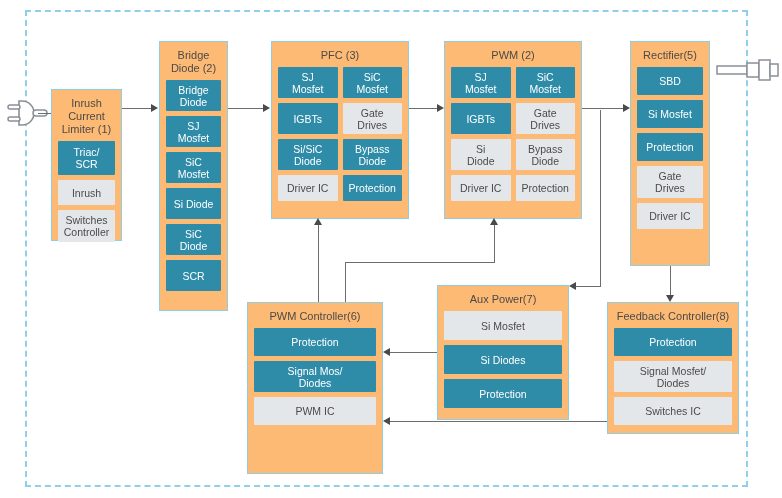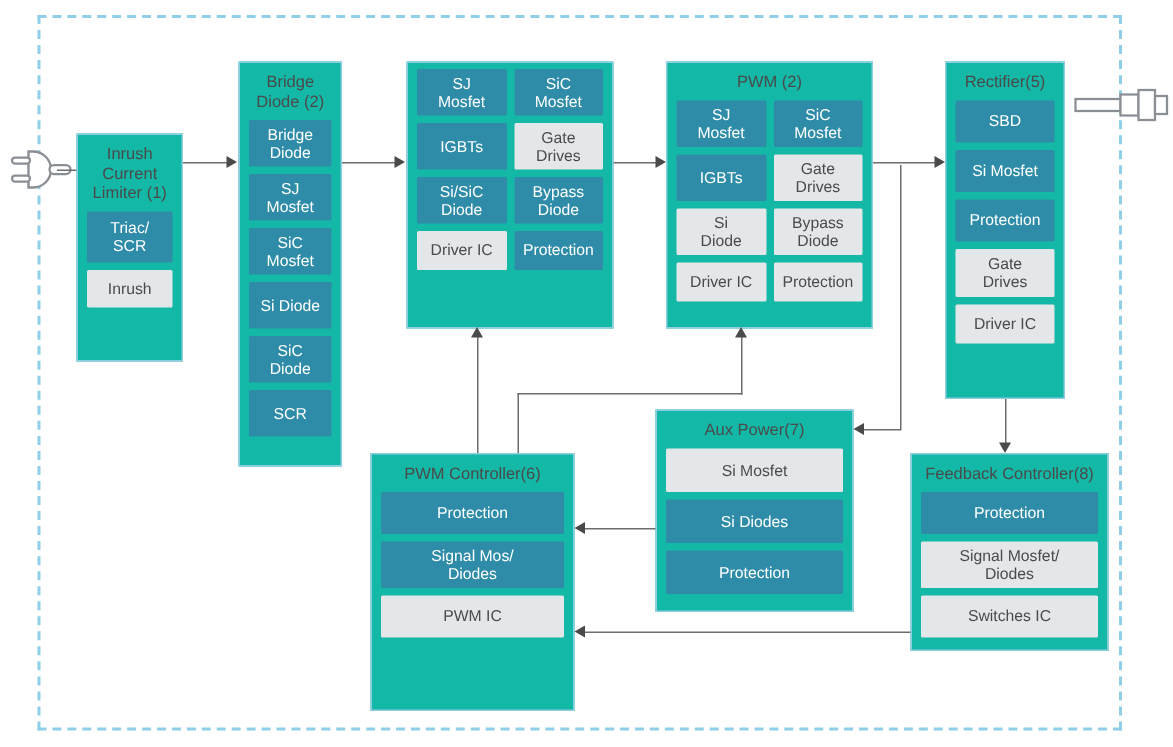--- a/index.html
+++ b/index.html
@@ -11,21 +11,21 @@
 
   
   .dashed-frame{
     position:absolute;left:25px;top:10px;width:723px;height:477px;
     border:2px dashed #8fd0e8;box-sizing:border-box;
   }
 
   
   .block{
     position:absolute;box-sizing:border-box;
-    background:#14b8a6;border:1.5px solid #8fcde0;
+    background:#fdba74;border:1.5px solid #8fcde0;
     padding:4px 6px 20px 6px;
   }
   .block-title{
     text-align:center;color:#4a4a4a;font-size:11px;line-height:13px;
     padding:3px 0 5px 0;white-space:pre-line;
   }
   .cells{display:flex;flex-wrap:wrap;gap:5px;justify-content:center;}
   .cells.two-col .cell{width:calc(50% - 2.5px);}
   .cells.one-col .cell{width:100%;}
   .cell{
@@ -75,20 +75,22 @@
   </div>
 
   <div class="block" style="left:51px;top:89px;width:71px;height:152px;">
     <div class="block-title">Inrush
 Current
 Limiter (1)</div>
     <div class="cells one-col">
       <div class="cell teal" style="height:34px">Triac/
 SCR</div>
       <div class="cell gray" style="height:25px">Inrush</div>
+      <div class="cell gray" style="height:32px">Switches
+Controller</div>
     </div>
   </div>
 
   <div class="block" style="left:159px;top:41px;width:69px;height:270px;">
     <div class="block-title">Bridge
 Diode (2)</div>
     <div class="cells one-col">
       <div class="cell teal" style="height:31px">Bridge
 Diode</div>
       <div class="cell teal" style="height:31px">SJ
@@ -96,20 +98,21 @@
       <div class="cell teal" style="height:31px">SiC
 Mosfet</div>
       <div class="cell teal" style="height:31px">Si Diode</div>
       <div class="cell teal" style="height:31px">SiC
 Diode</div>
       <div class="cell teal" style="height:31px">SCR</div>
     </div>
   </div>
 
   <div class="block" style="left:271px;top:41px;width:138px;height:178px;">
+    <div class="block-title">PFC (3)</div>
     <div class="cells two-col">
       <div class="cell teal" style="height:31px">SJ
 Mosfet</div>
       <div class="cell teal" style="height:31px">SiC
 Mosfet</div>
       <div class="cell teal" style="height:31px">IGBTs</div>
       <div class="cell gray" style="height:31px">Gate
 Drives</div>
       <div class="cell teal" style="height:31px">Si/SiC
 Diode</div>
@@ -154,21 +157,21 @@
   <div class="block" style="left:247px;top:302px;width:136px;height:172px;">
     <div class="block-title">PWM Controller(6)</div>
     <div class="cells one-col">
       <div class="cell teal" style="height:28px">Protection</div>
       <div class="cell teal" style="height:31px">Signal Mos/
 Diodes</div>
       <div class="cell gray" style="height:28px">PWM IC</div>
     </div>
   </div>
 
-  <div class="block" style="left:437px;top:273px;width:132px;height:135px;">
+  <div class="block" style="left:437px;top:285px;width:132px;height:135px;">
     <div class="block-title">Aux Power(7)</div>
     <div class="cells one-col">
       <div class="cell gray" style="height:29px">Si Mosfet</div>
       <div class="cell teal" style="height:29px">Si Diodes</div>
       <div class="cell teal" style="height:29px">Protection</div>
     </div>
   </div>
 
   <div class="block" style="left:607px;top:302px;width:132px;height:132px;">
     <div class="block-title">Feedback Controller(8)</div>

